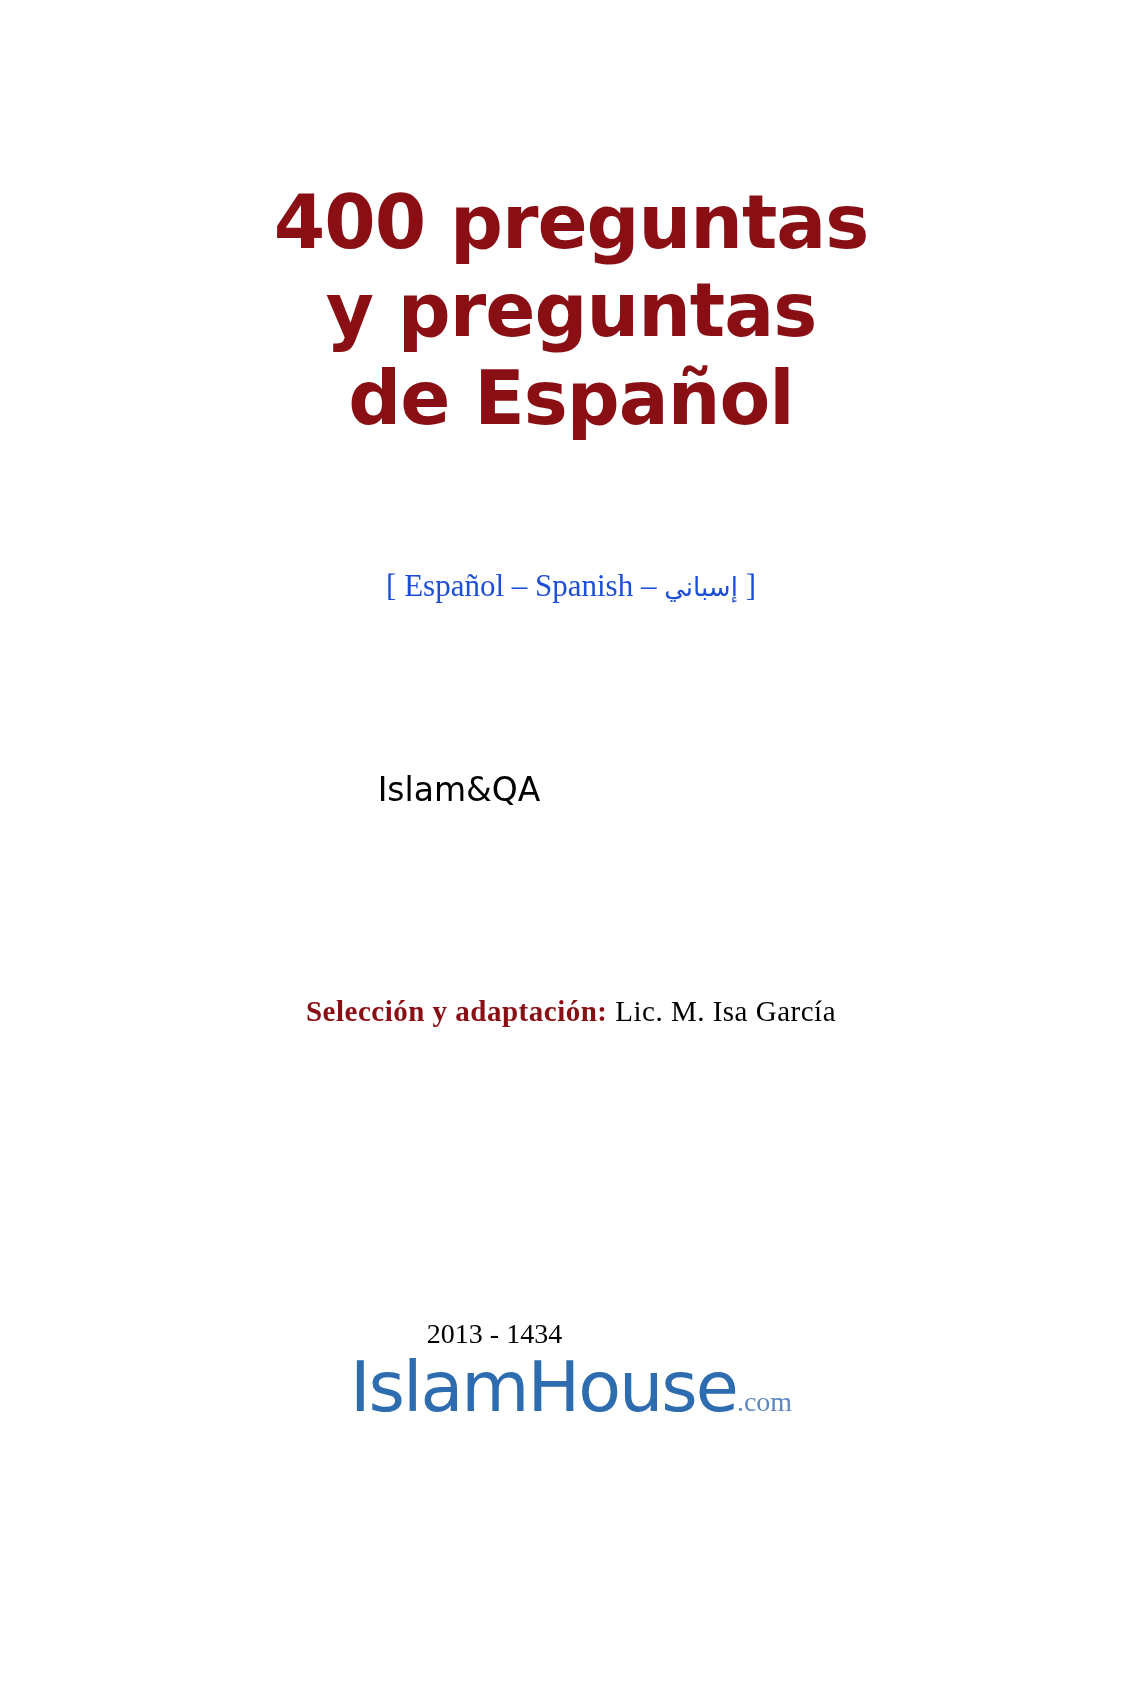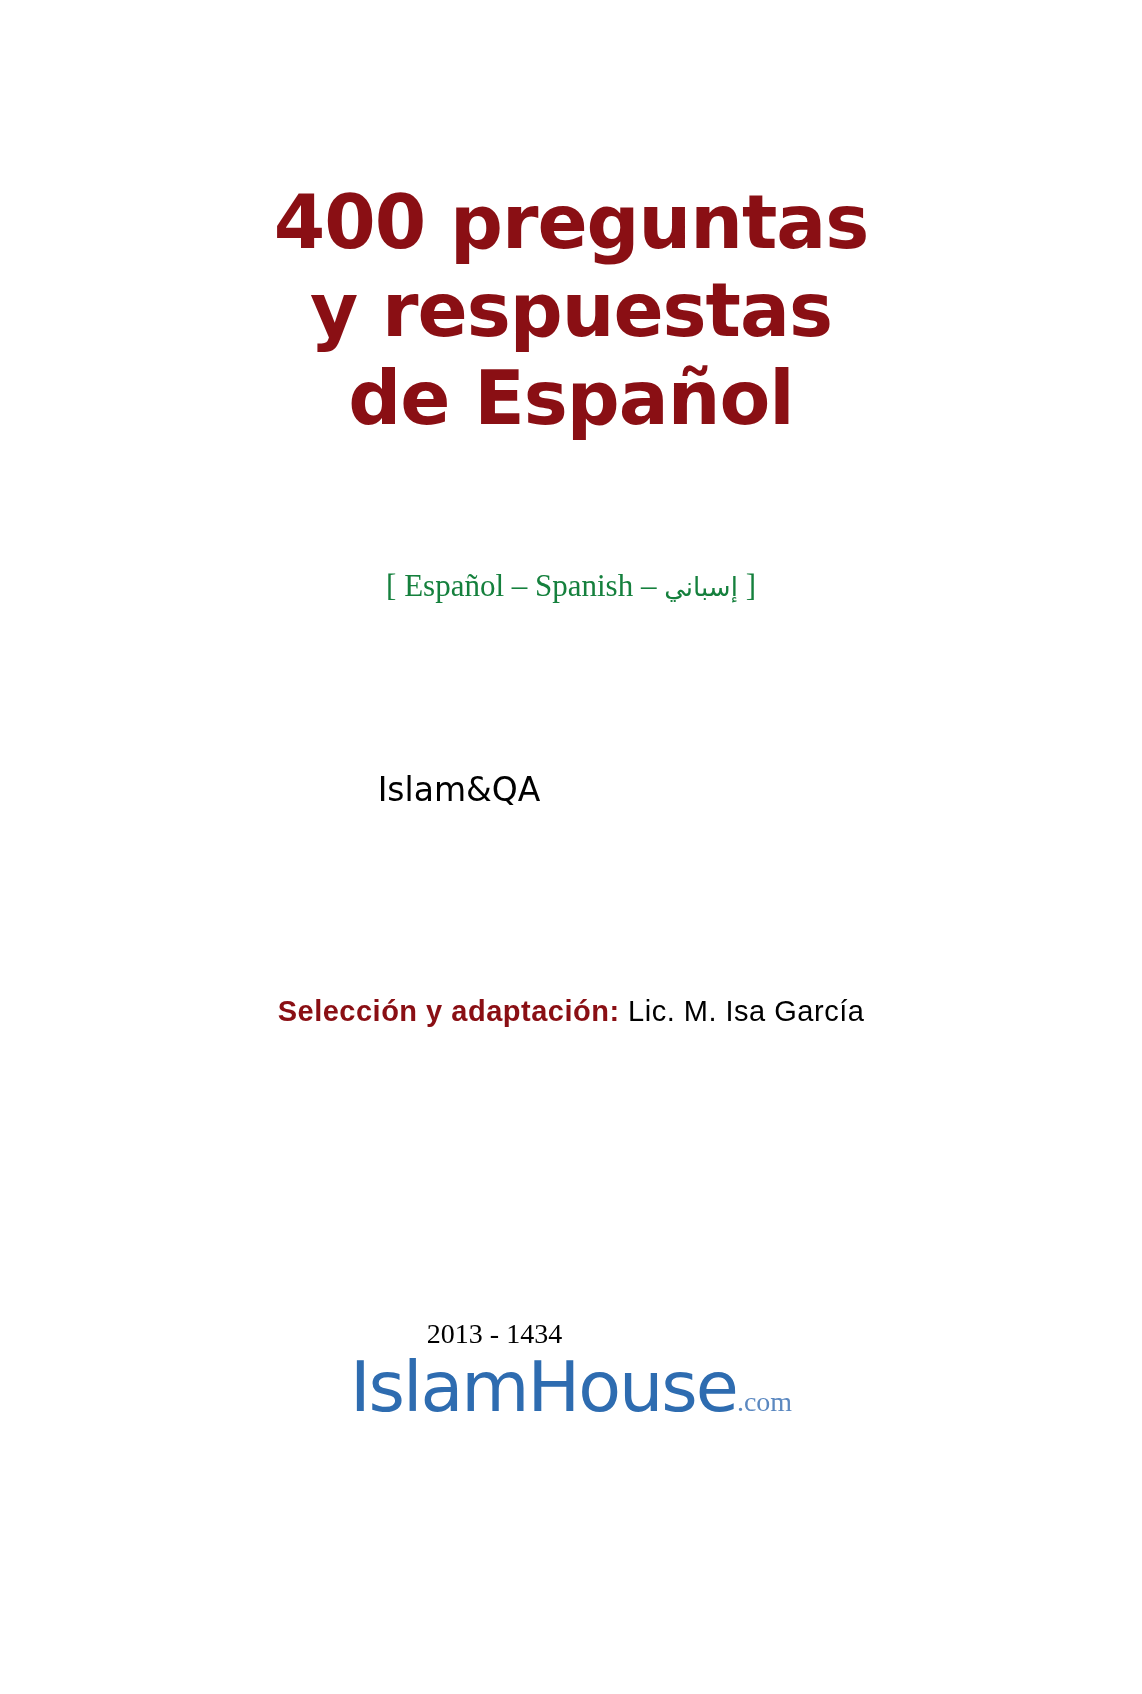--- a/index.html
+++ b/index.html
@@ -48,21 +48,21 @@
 
   
   .lang-line {
     position: absolute;
     top: 566px;
     left: 0;
     width: 1142px;
     text-align: center;
     font-family: "Liberation Serif", serif;
     font-size: 31px;
-    color: #15803d;
+    color: #1d4ed8;
     line-height: 40px;
   }
   .lang-line .ar {
     font-family: "DejaVu Sans", sans-serif;
     font-size: 26px;
     direction: rtl;
     unicode-bidi: isolate;
   }
 
   
@@ -77,21 +77,21 @@
     color: #000000;
   }
 
   
   .credit {
     position: absolute;
     top: 995px;
     left: 0;
     width: 1142px;
     text-align: center;
-    font-family: Liberation Sans, sans-serif;
+    font-family: Liberation Serif, serif;
     font-size: 29px;
     color: #000000;
     letter-spacing: 0.5px;
   }
   .credit .label {
     font-weight: bold;
     color: #8a0f14;
   }
   .credit .value {
     color: #000000;
@@ -142,21 +142,21 @@
   }
 </style>
 </head>
 <body>
 
 <div class="page">
   <div class="content">
 
     <div class="title-block">
       <div class="title-line">400 preguntas</div>
-      <div class="title-line">y respuestas</div>
+      <div class="title-line">y preguntas</div>
       <div class="title-line">de Español</div>
     </div>
 
     <div class="lang-line">
       <span>[</span>
       <span>Español</span>
       <span>–</span>
       <span>Spanish</span>
       <span>–</span>
       <span class="ar">إسباني</span>

